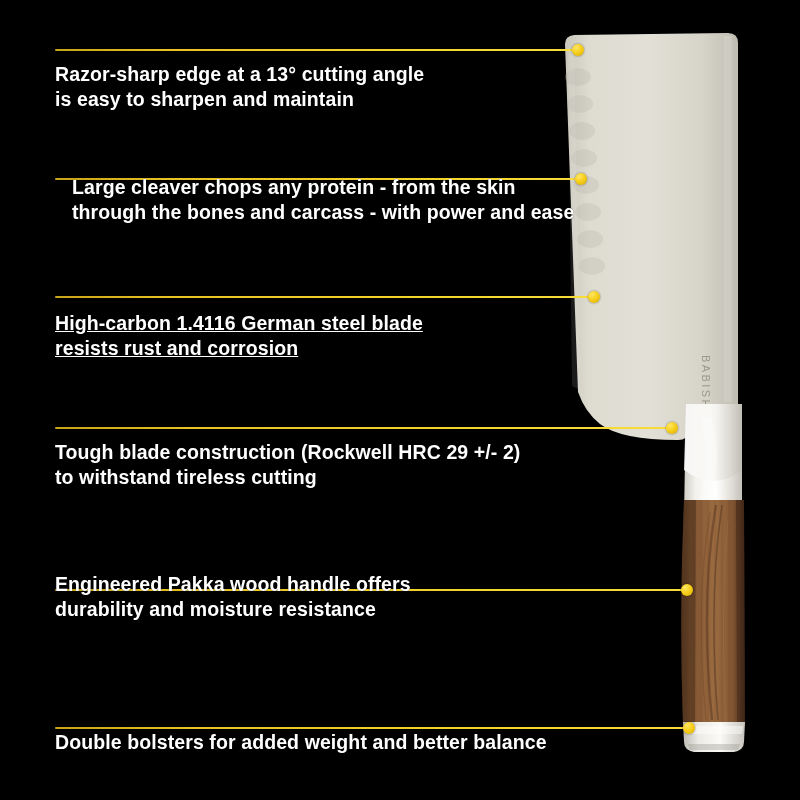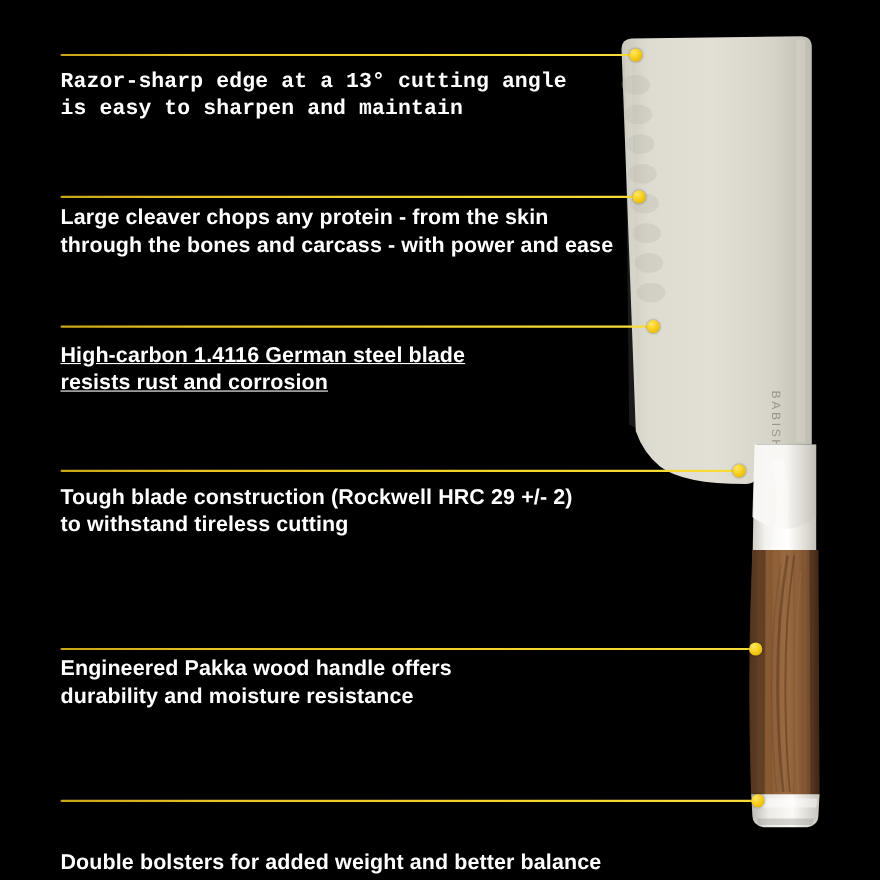--- a/index.html
+++ b/index.html
@@ -173,51 +173,51 @@
                Q684,750 684,742
                Z" fill="url(#capGrad)"></path>
       <path d="M686,726 L743,726 L742,734 L687,734 Z" fill="#ffffff" opacity="0.45"></path>
       <path d="M688,744 L740,744 L738,750 L690,750 Z" fill="#9e9c94" opacity="0.40"></path>
     </g>
   </svg>
 
   <div class="callout">
     <div class="leader-line" style="top:49px; width:523px;"></div>
     <div class="leader-dot" style="top:44px; left:572px;"></div>
-    <div class="callout-text" style="top:62px;font-family:Liberation Mono, monospace;">Razor-sharp edge at a 13° cutting angle
+    <div class="callout-text" style="top:62px;">Razor-sharp edge at a 13° cutting angle
 is easy to sharpen and maintain</div>
   </div>
 
   <div class="callout">
     <div class="leader-line" style="top:178px; width:526px;"></div>
     <div class="leader-dot" style="top:173px; left:575px;"></div>
-    <div class="callout-text" style="top:186px;">Large cleaver chops any protein - from the skin
+    <div class="callout-text" style="top:175px;margin-left:17px;">Large cleaver chops any protein - from the skin
 through the bones and carcass - with power and ease</div>
   </div>
 
   <div class="callout">
     <div class="leader-line" style="top:296px; width:539px;"></div>
     <div class="leader-dot" style="top:291px; left:588px;"></div>
     <div class="callout-text" style="top:311px;text-decoration:underline;">High-carbon 1.4116 German steel blade
 resists rust and corrosion</div>
   </div>
 
   <div class="callout">
     <div class="leader-line" style="top:427px; width:617px;"></div>
     <div class="leader-dot" style="top:422px; left:666px;"></div>
     <div class="callout-text" style="top:440px;">Tough blade construction (Rockwell HRC 29 +/- 2)
 to withstand tireless cutting</div>
   </div>
 
   <div class="callout">
     <div class="leader-line" style="top:589px; width:632px;"></div>
     <div class="leader-dot" style="top:584px; left:681px;"></div>
-    <div class="callout-text" style="top:596px;">Engineered Pakka wood handle offers
+    <div class="callout-text" style="top:572px;">Engineered Pakka wood handle offers
 durability and moisture resistance</div>
   </div>
 
   <div class="callout">
     <div class="leader-line" style="top:727px; width:634px;"></div>
     <div class="leader-dot" style="top:722px; left:683px;"></div>
-    <div class="callout-text" style="top:772px;">Double bolsters for added weight and better balance</div>
+    <div class="callout-text" style="top:730px;">Double bolsters for added weight and better balance</div>
   </div>
 
 </div>
 
 </body></html>

